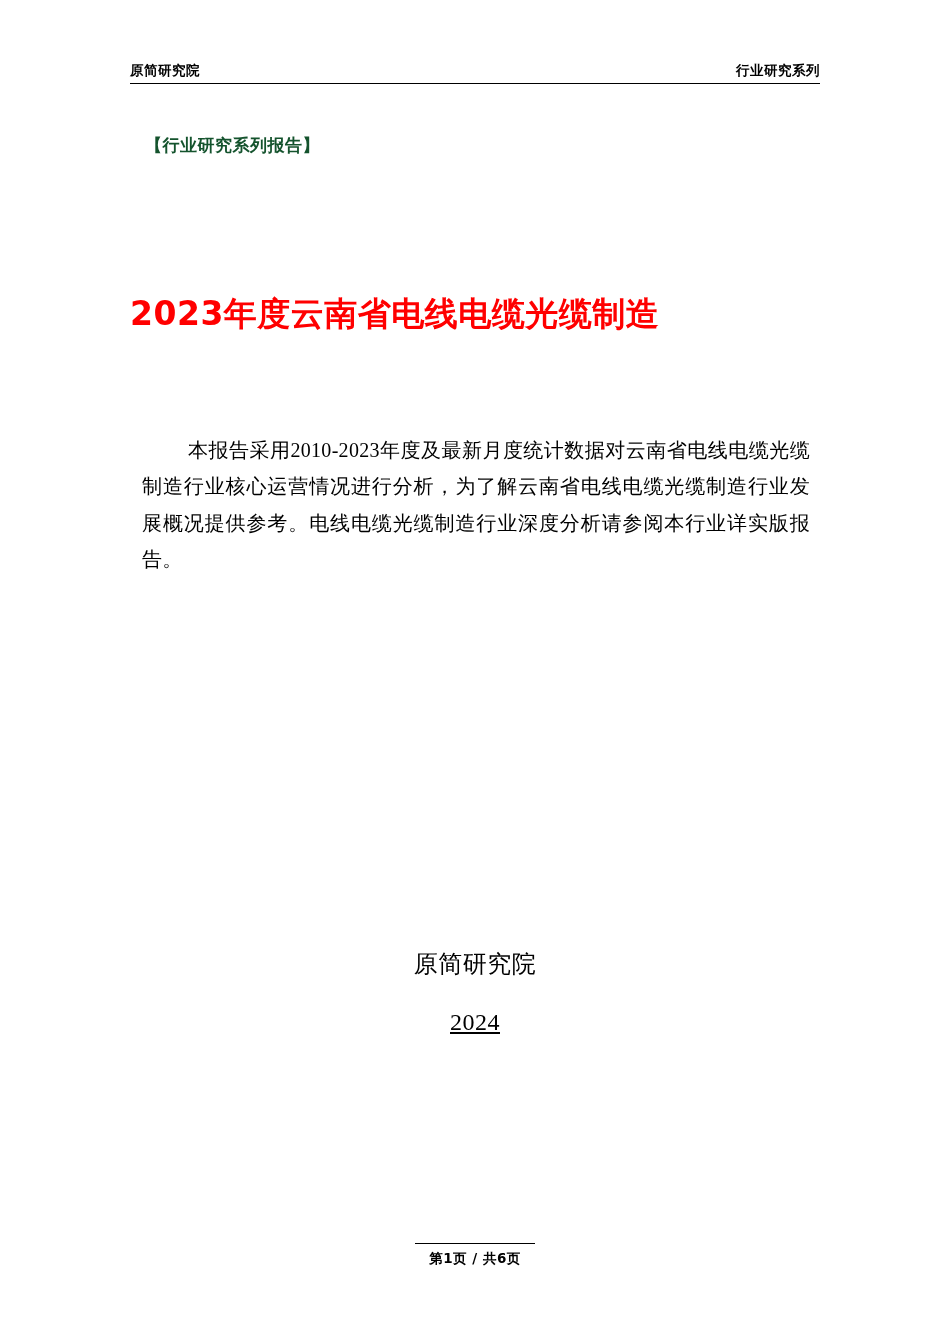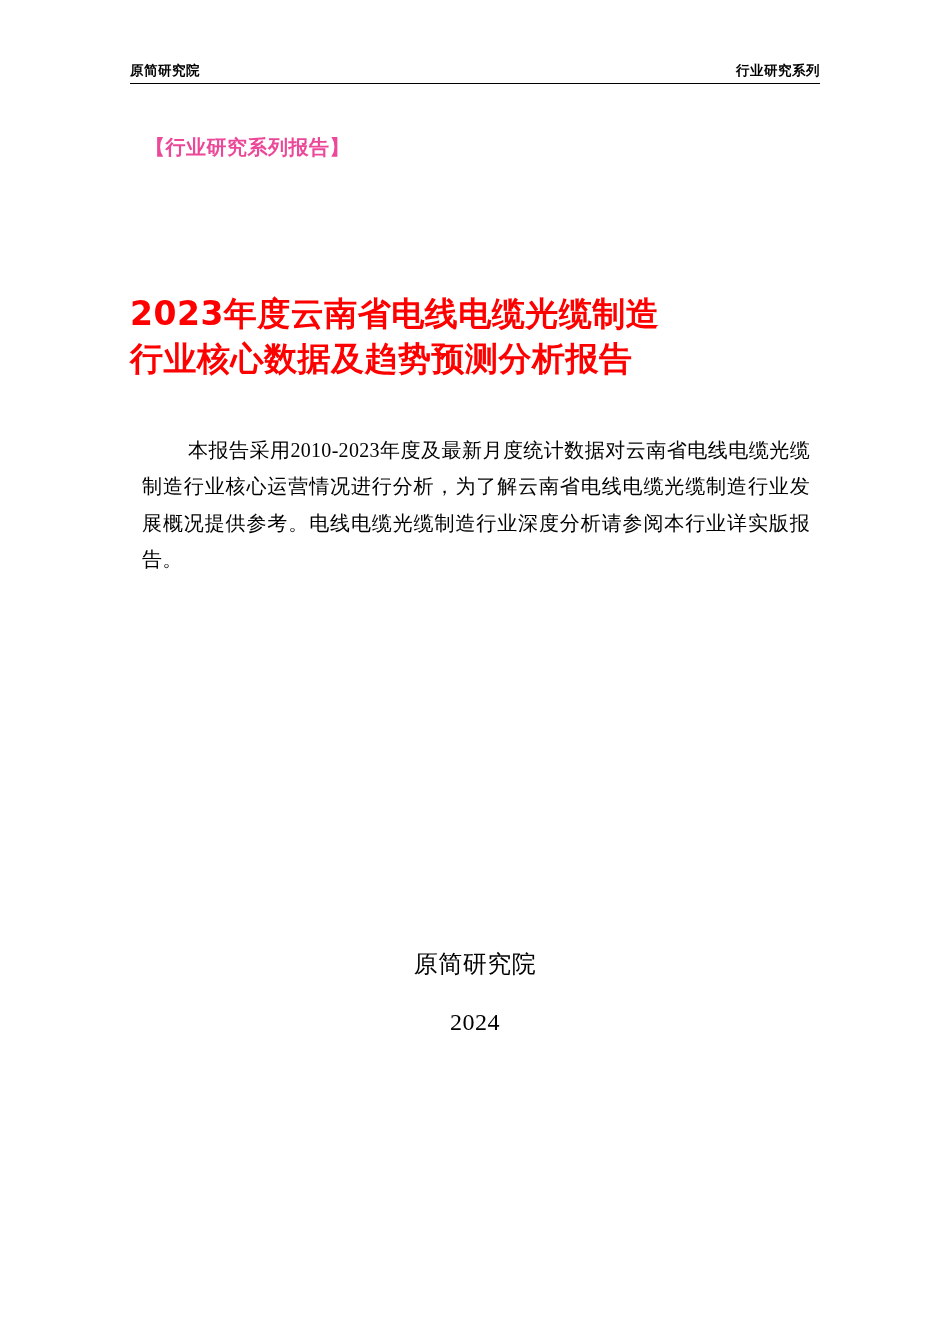--- a/index.html
+++ b/index.html
@@ -41,23 +41,23 @@
     letter-spacing: 0.5px;
     line-height: 1.2;
   }
 
   
   .series-label {
     position: absolute;
     left: 145px;
     top: 134px;
     font-family: "DejaVu Sans", sans-serif;
-    font-size: 20px;
+    font-size: 17px;
     font-weight: bold;
-    color: #ec4899;
+    color: #14532d;
     letter-spacing: 0.5px;
   }
 
   
   .title-block {
     position: absolute;
     left: 130px;
     top: 292px;
     width: 690px;
   }
@@ -100,20 +100,21 @@
     color: #000000;
     line-height: 1.2;
     letter-spacing: 0.5px;
   }
   .sign-year {
     font-family: "Liberation Serif", serif;
     font-size: 24px;
     color: #000000;
     margin-top: 30px;
     letter-spacing: 0.5px;
+    text-decoration: underline;
   }
 
   
   .footer {
     position: absolute;
     left: 130px;
     top: 1243px;
     width: 690px;
     text-align: center;
   }
@@ -136,24 +137,26 @@
 
   <div class="header">
     <span class="header-left">原简研究院</span>
     <span class="header-right">行业研究系列</span>
   </div>
 
   <div class="series-label">【行业研究系列报告】</div>
 
   <div class="title-block">
     <div class="title-line">2023年度云南省电线电缆光缆制造</div>
-    <div class="title-line">行业核心数据及趋势预测分析报告</div>
   </div>
 
   <div class="abstract">本报告采用2010-2023年度及最新月度统计数据对云南省电线电缆光缆制造行业核心运营情况进行分析，为了解云南省电线电缆光缆制造行业发展概况提供参考。电线电缆光缆制造行业深度分析请参阅本行业详实版报告。</div>
 
   <div class="sign-block">
     <div class="sign-org">原简研究院</div>
     <div class="sign-year">2024</div>
   </div>
 
+  <div class="footer">
+    <span class="footer-inner">第1页 / 共6页</span>
+  </div>
 
 </div>
 
 </body></html>

